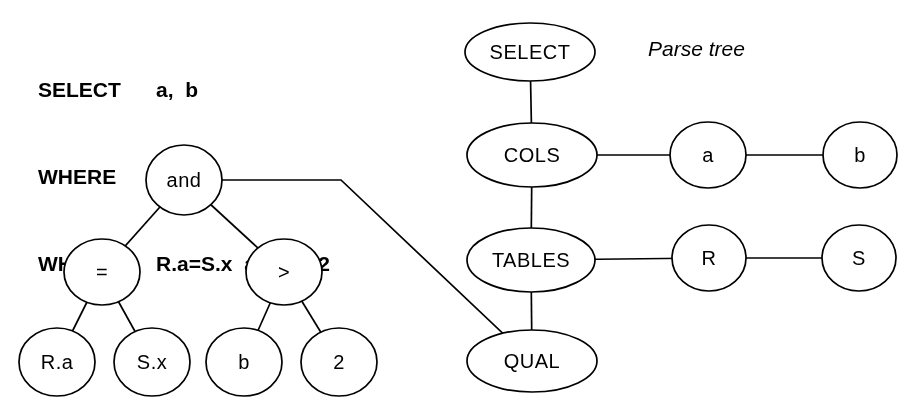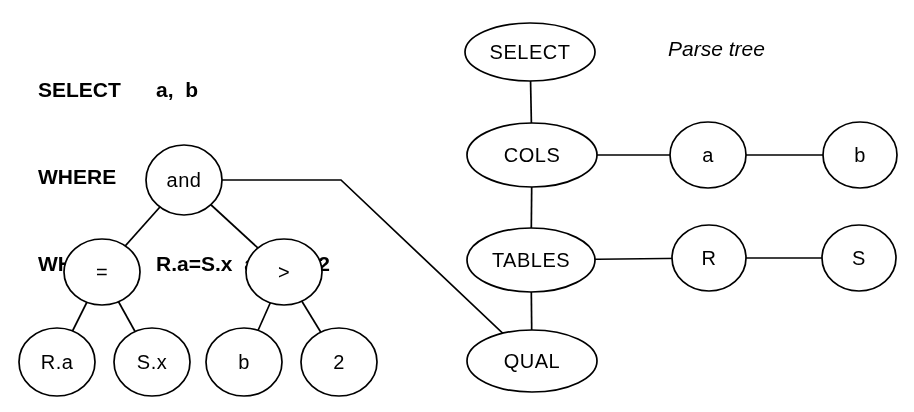--- a/index.html
+++ b/index.html
@@ -30,21 +30,21 @@
     line-height: 29px;
     white-space: pre;
   }
   .sql-line { display: block; }
   .sql-kw { display: inline-block; width: 118px; }
   .sql-args { white-space: pre; margin-top: 24px; }
 
   
   .caption {
     position: absolute;
-    left: 668px;
+    left: 648px;
     top: 37px;
     font-size: 21px;
     font-style: italic;
     color: var(--text);
   }
 
   
   svg.diagram {
     position: absolute;
     left: 0;

